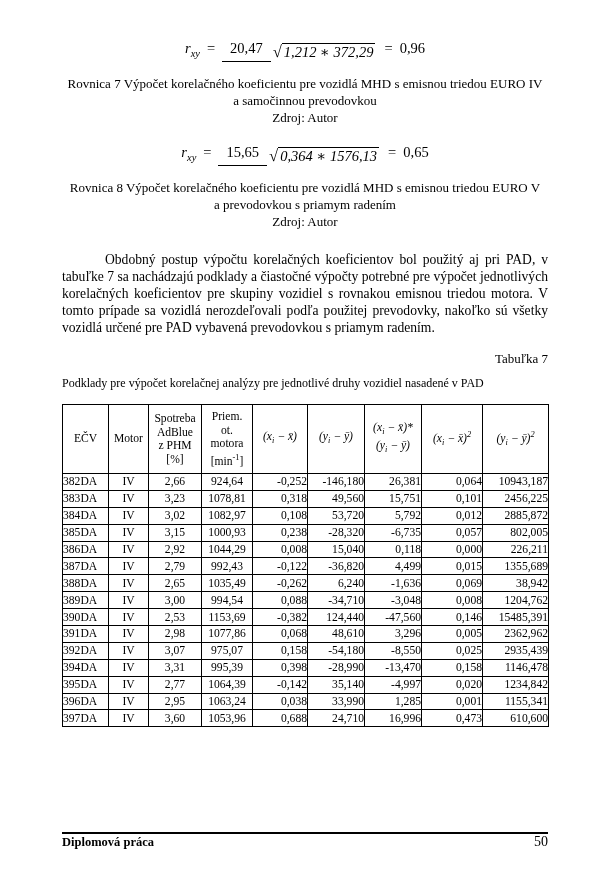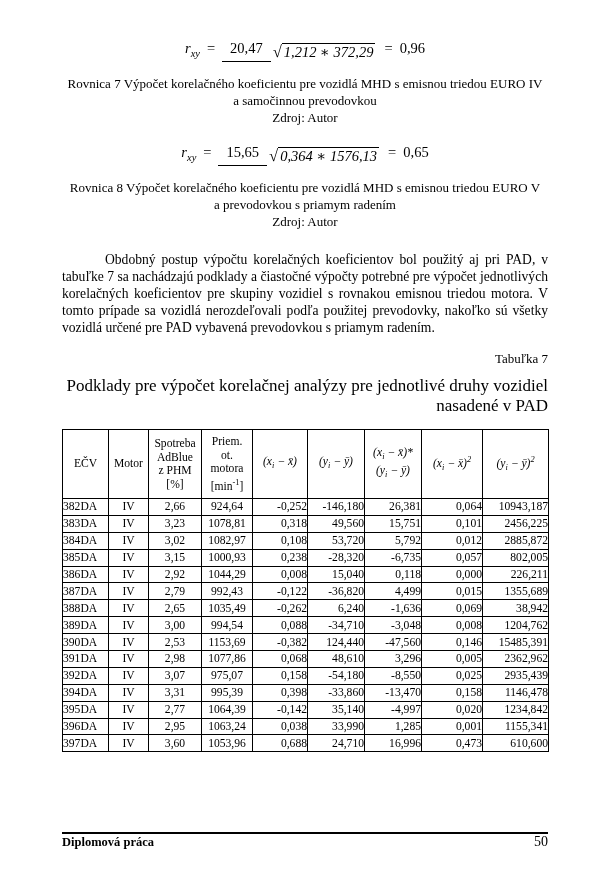--- a/index.html
+++ b/index.html
@@ -51,21 +51,21 @@
   .body-par {
     margin-top: 21px;
     font-size: 13.6px;
     line-height: 17px;
     text-align: justify;
     text-indent: 43px;
   }
 
   
   .table-label { margin-top: 15px; text-align: right; font-size: 13px; }
-  .table-caption { margin-top: 9px; text-align: right; font-size: 17px; }
+  .table-caption { margin-top: 9px; text-align: left; font-size: 12px; }
   table.data {
     margin-top: 13px;
     border-collapse: collapse;
     width: 486px;
     font-size: 11.6px;
     table-layout: fixed;
   }
   table.data th, table.data td {
     border: 1.2px solid #000;
     padding: 0;
@@ -289,21 +289,21 @@
             <td class="c6">-8,550</td>
             <td class="c7">0,025</td>
             <td class="c8">2935,439</td>
           </tr>
           <tr>
             <td class="c0">394DA</td>
             <td class="c1">IV</td>
             <td class="c2">3,31</td>
             <td class="c3">995,39</td>
             <td class="c4">0,398</td>
-            <td class="c5">-33,860</td>
+            <td class="c5">-28,990</td>
             <td class="c6">-13,470</td>
             <td class="c7">0,158</td>
             <td class="c8">1146,478</td>
           </tr>
           <tr>
             <td class="c0">395DA</td>
             <td class="c1">IV</td>
             <td class="c2">2,77</td>
             <td class="c3">1064,39</td>
             <td class="c4">-0,142</td>

